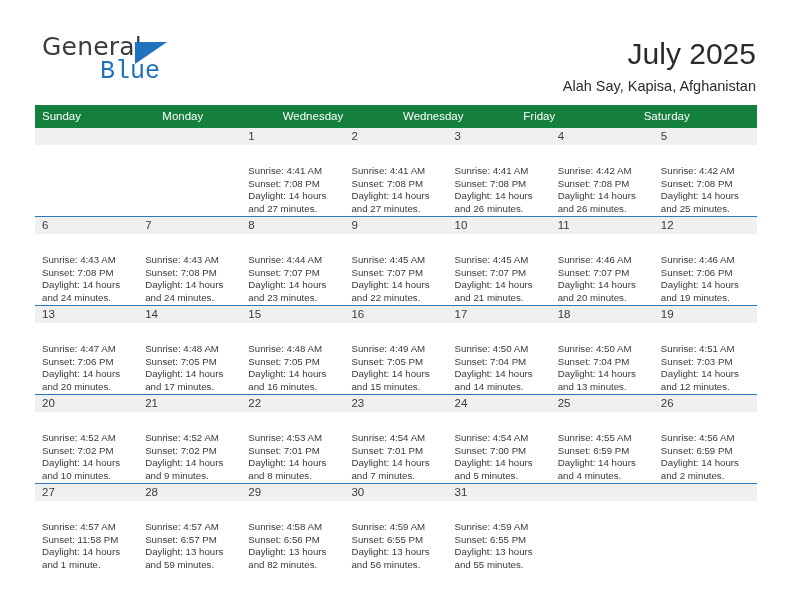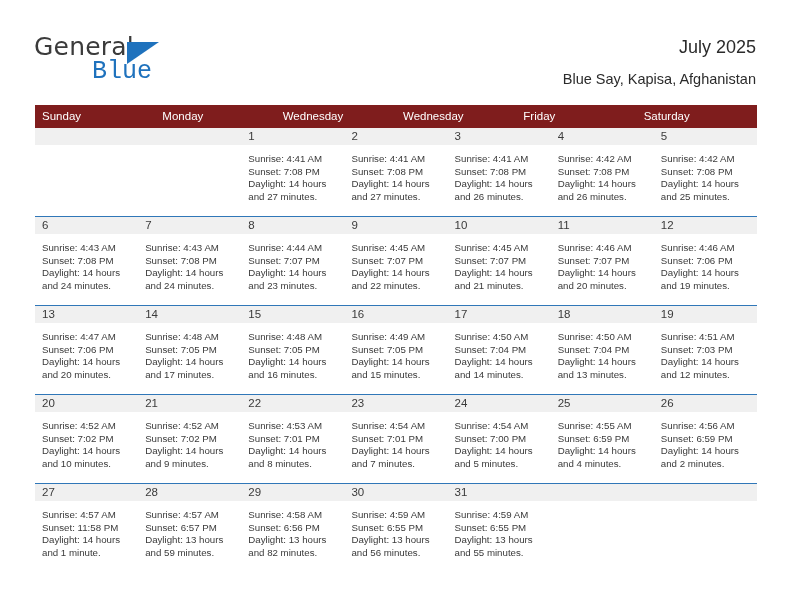--- a/index.html
+++ b/index.html
@@ -17,21 +17,21 @@
   .page {
     position: relative;
     width: 792px;
     height: 612px;
     box-sizing: border-box;
   }
 
   
   .header {
     position: absolute;
-    left: 32px;
+    left: 40px;
     top: 30px;
     right: 36px;
     height: 68px;
   }
   .brand {
     position: absolute;
     left: 0;
     top: 0;
     width: 230px;
     height: 60px;
@@ -64,47 +64,47 @@
     font-family: Liberation Mono, monospace;
     font-weight: 400;
   }
   .title-block {
     position: absolute;
     right: 0;
     top: 0;
     text-align: right;
   }
   .cal-title {
-    font-size: 18px;
+    font-size: 30px;
     color: #2b2b2b;
     font-weight: 400;
     line-height: 34px;
     white-space: nowrap;
+    margin-top: 7px;
   }
   .cal-subtitle {
     margin-top: 6px;
     font-size: 14.5px;
     color: #2b2b2b;
     font-weight: 400;
     line-height: 18px;
     white-space: nowrap;
   }
 
   
   .calendar {
     position: absolute;
     left: 35px;
     top: 105px;
     width: 722px;
   }
   .weekdays {
     display: flex;
     width: 100%;
-    background: #7f1d1d;
-    justify-content: flex-end;
+    background: #15803d;
   }
   .weekday {
     flex: 1 1 0;
     box-sizing: border-box;
     padding: 4px 0 5px 7px;
     font-size: 11.5px;
     color: #ffffff;
     line-height: 14px;
     white-space: nowrap;
   }
@@ -130,21 +130,21 @@
     padding: 1px 0 0 7px;
     box-sizing: border-box;
     font-size: 11.5px;
     color: #3a3a3a;
     line-height: 15px;
   }
   .day.empty .day-num-band {
     background: #f0f0f0;
   }
   .day-lines {
-    padding: 8px 6px 0 7px;
+    padding: 20px 6px 0 7px;
     font-size: 9.7px;
     line-height: 12.6px;
     color: #3a3a3a;
   }
   .day-line {
     white-space: nowrap;
   }
 </style>
 </head>
 <body>
@@ -154,21 +154,21 @@
   <div class="header">
 
     <div class="brand">
       <span class="brand-general">General</span>
       <span class="brand-triangle"></span>
       <span class="brand-blue">Blue</span>
     </div>
 
     <div class="title-block">
       <div class="cal-title">July 2025</div>
-      <div class="cal-subtitle">Blue Say, Kapisa, Afghanistan</div>
+      <div class="cal-subtitle">Alah Say, Kapisa, Afghanistan</div>
     </div>
 
   </div>
 
   <div class="calendar">
     <div class="weekdays">
         <div class="weekday">Sunday</div>
         <div class="weekday">Monday</div>
         <div class="weekday">Wednesday</div>
         <div class="weekday">Wednesday</div>

